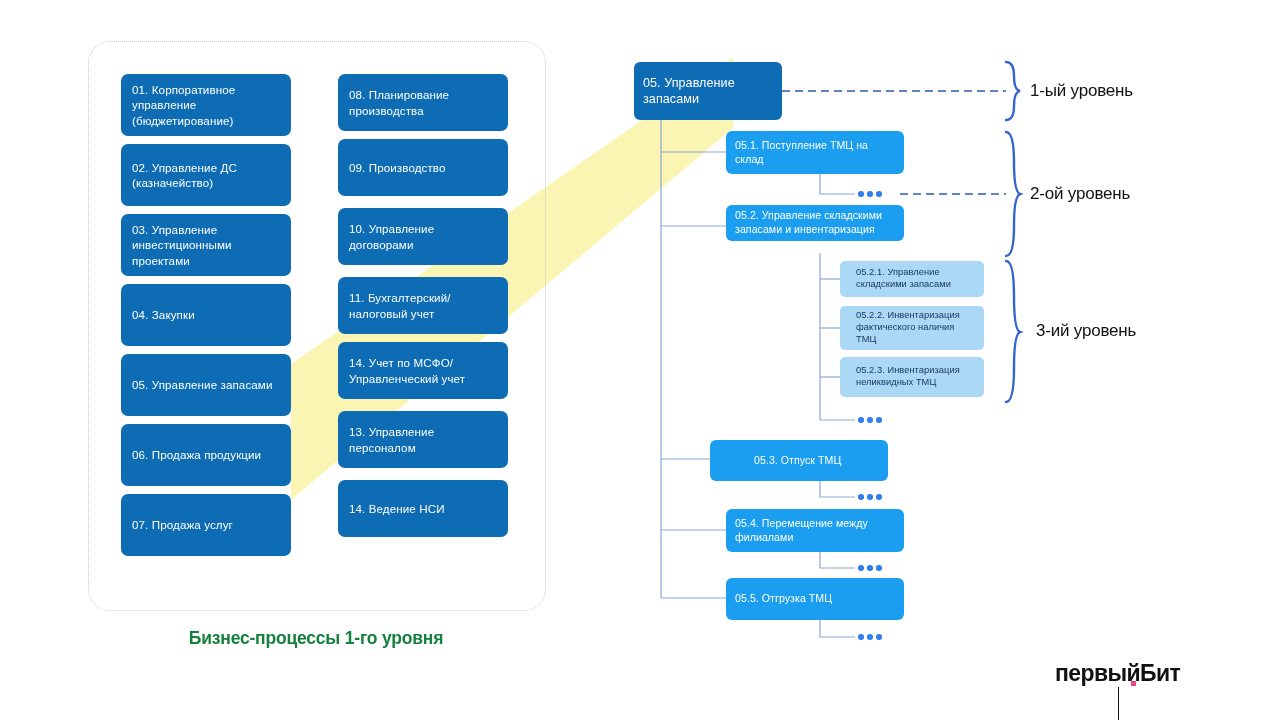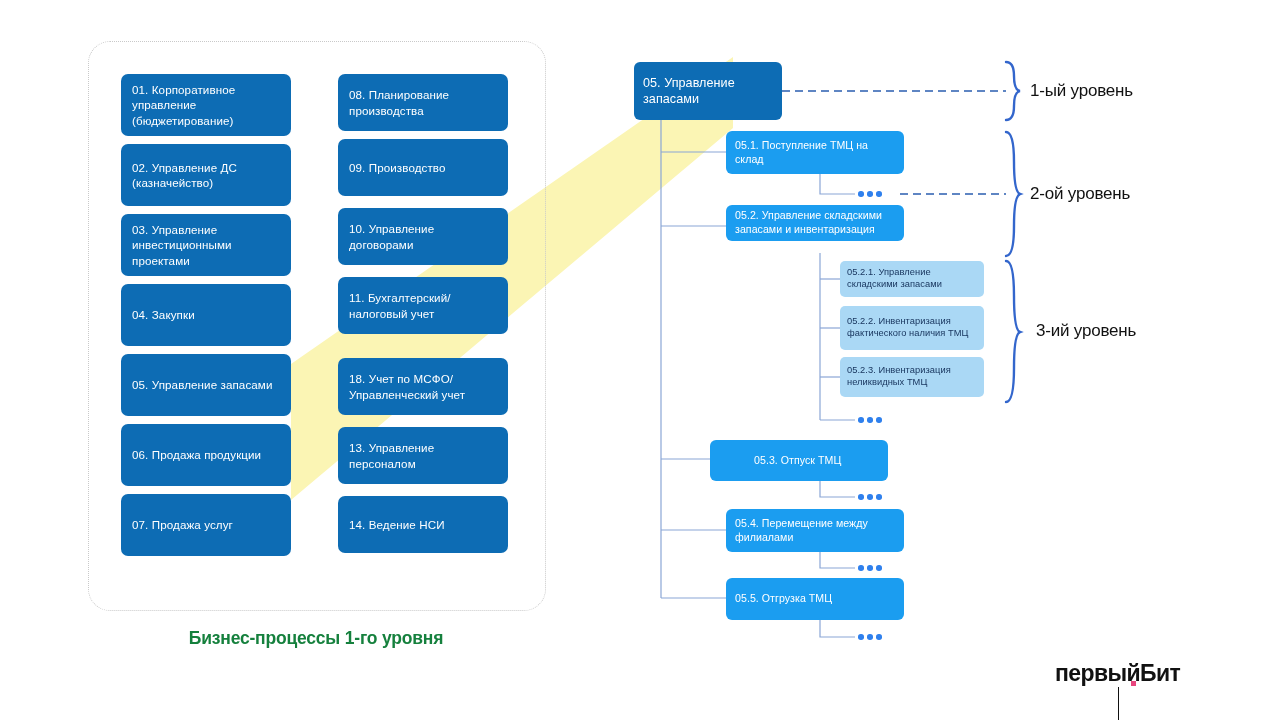--- a/index.html
+++ b/index.html
@@ -97,21 +97,21 @@
     color: #ffffff;
     font-size: 10.6px;
     line-height: 1.28;
   }
   .node.lvl3 {
     background: #aad8f5;
     color: #16335c;
     font-size: 9.3px;
     line-height: 1.26;
     border-radius: 5px;
-    padding: 0 7px;
+    padding: 0 16px;
   }
 
   .dots {
     position: absolute;
     display: flex;
     gap: 3.5px;
     align-items: center;
   }
   .dots i {
     display: block;
@@ -209,25 +209,25 @@
   <div class="lp-col lp-col-right">
     <div class="proc-box" style="height:57px">
         <span>08. Планирование производства</span>
       </div>
     <div class="proc-box" style="height:57px;margin-bottom:12px">
         <span>09. Производство</span>
       </div>
     <div class="proc-box" style="height:57px;margin-bottom:12px">
         <span>10. Управление договорами</span>
       </div>
-    <div class="proc-box" style="height:57px;margin-bottom:24px">
+    <div class="proc-box" style="height:57px;margin-bottom:8px">
         <span>11. Бухгалтерский/ налоговый  учет</span>
       </div>
     <div class="proc-box" style="height:57px;margin-bottom:12px">
-        <span>18. Учет по МСФО/ Управленческий учет</span>
+        <span>14. Учет по МСФО/ Управленческий учет</span>
       </div>
     <div class="proc-box" style="height:57px;margin-bottom:12px">
         <span>13. Управление персоналом</span>
       </div>
     <div class="proc-box" style="height:57px">
         <span>14. Ведение НСИ</span>
       </div>
   </div>
 </div>
 

